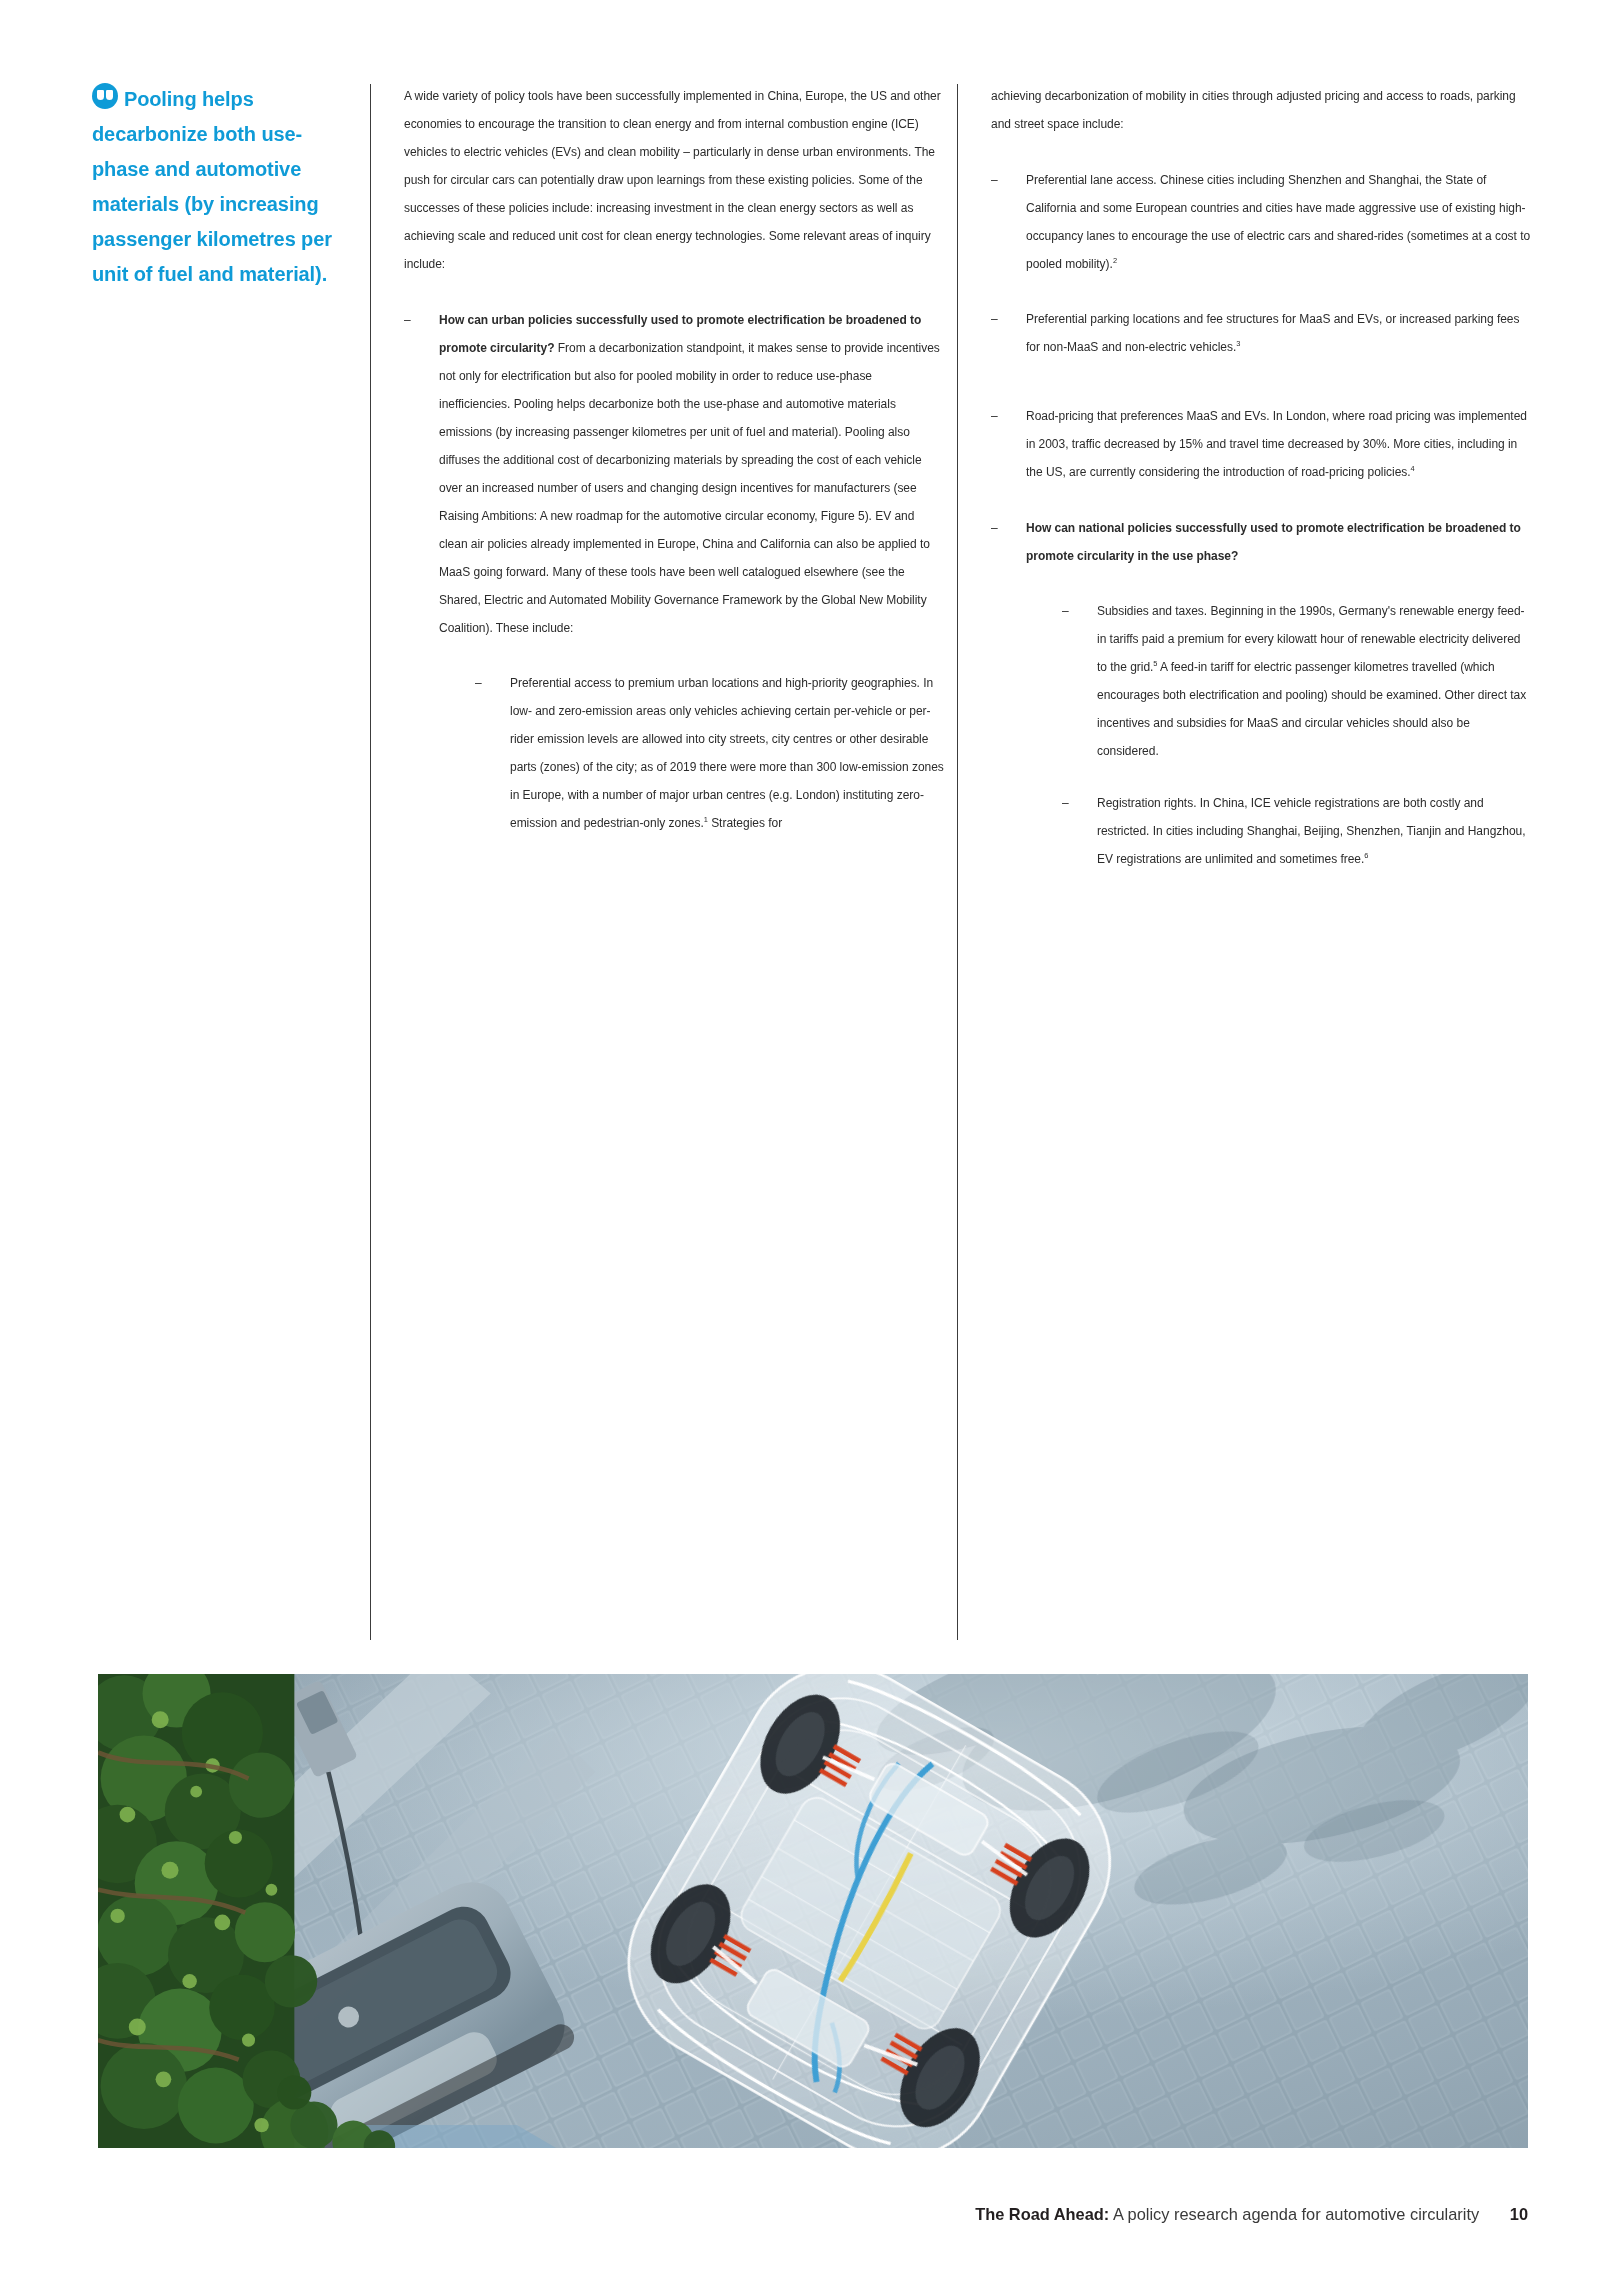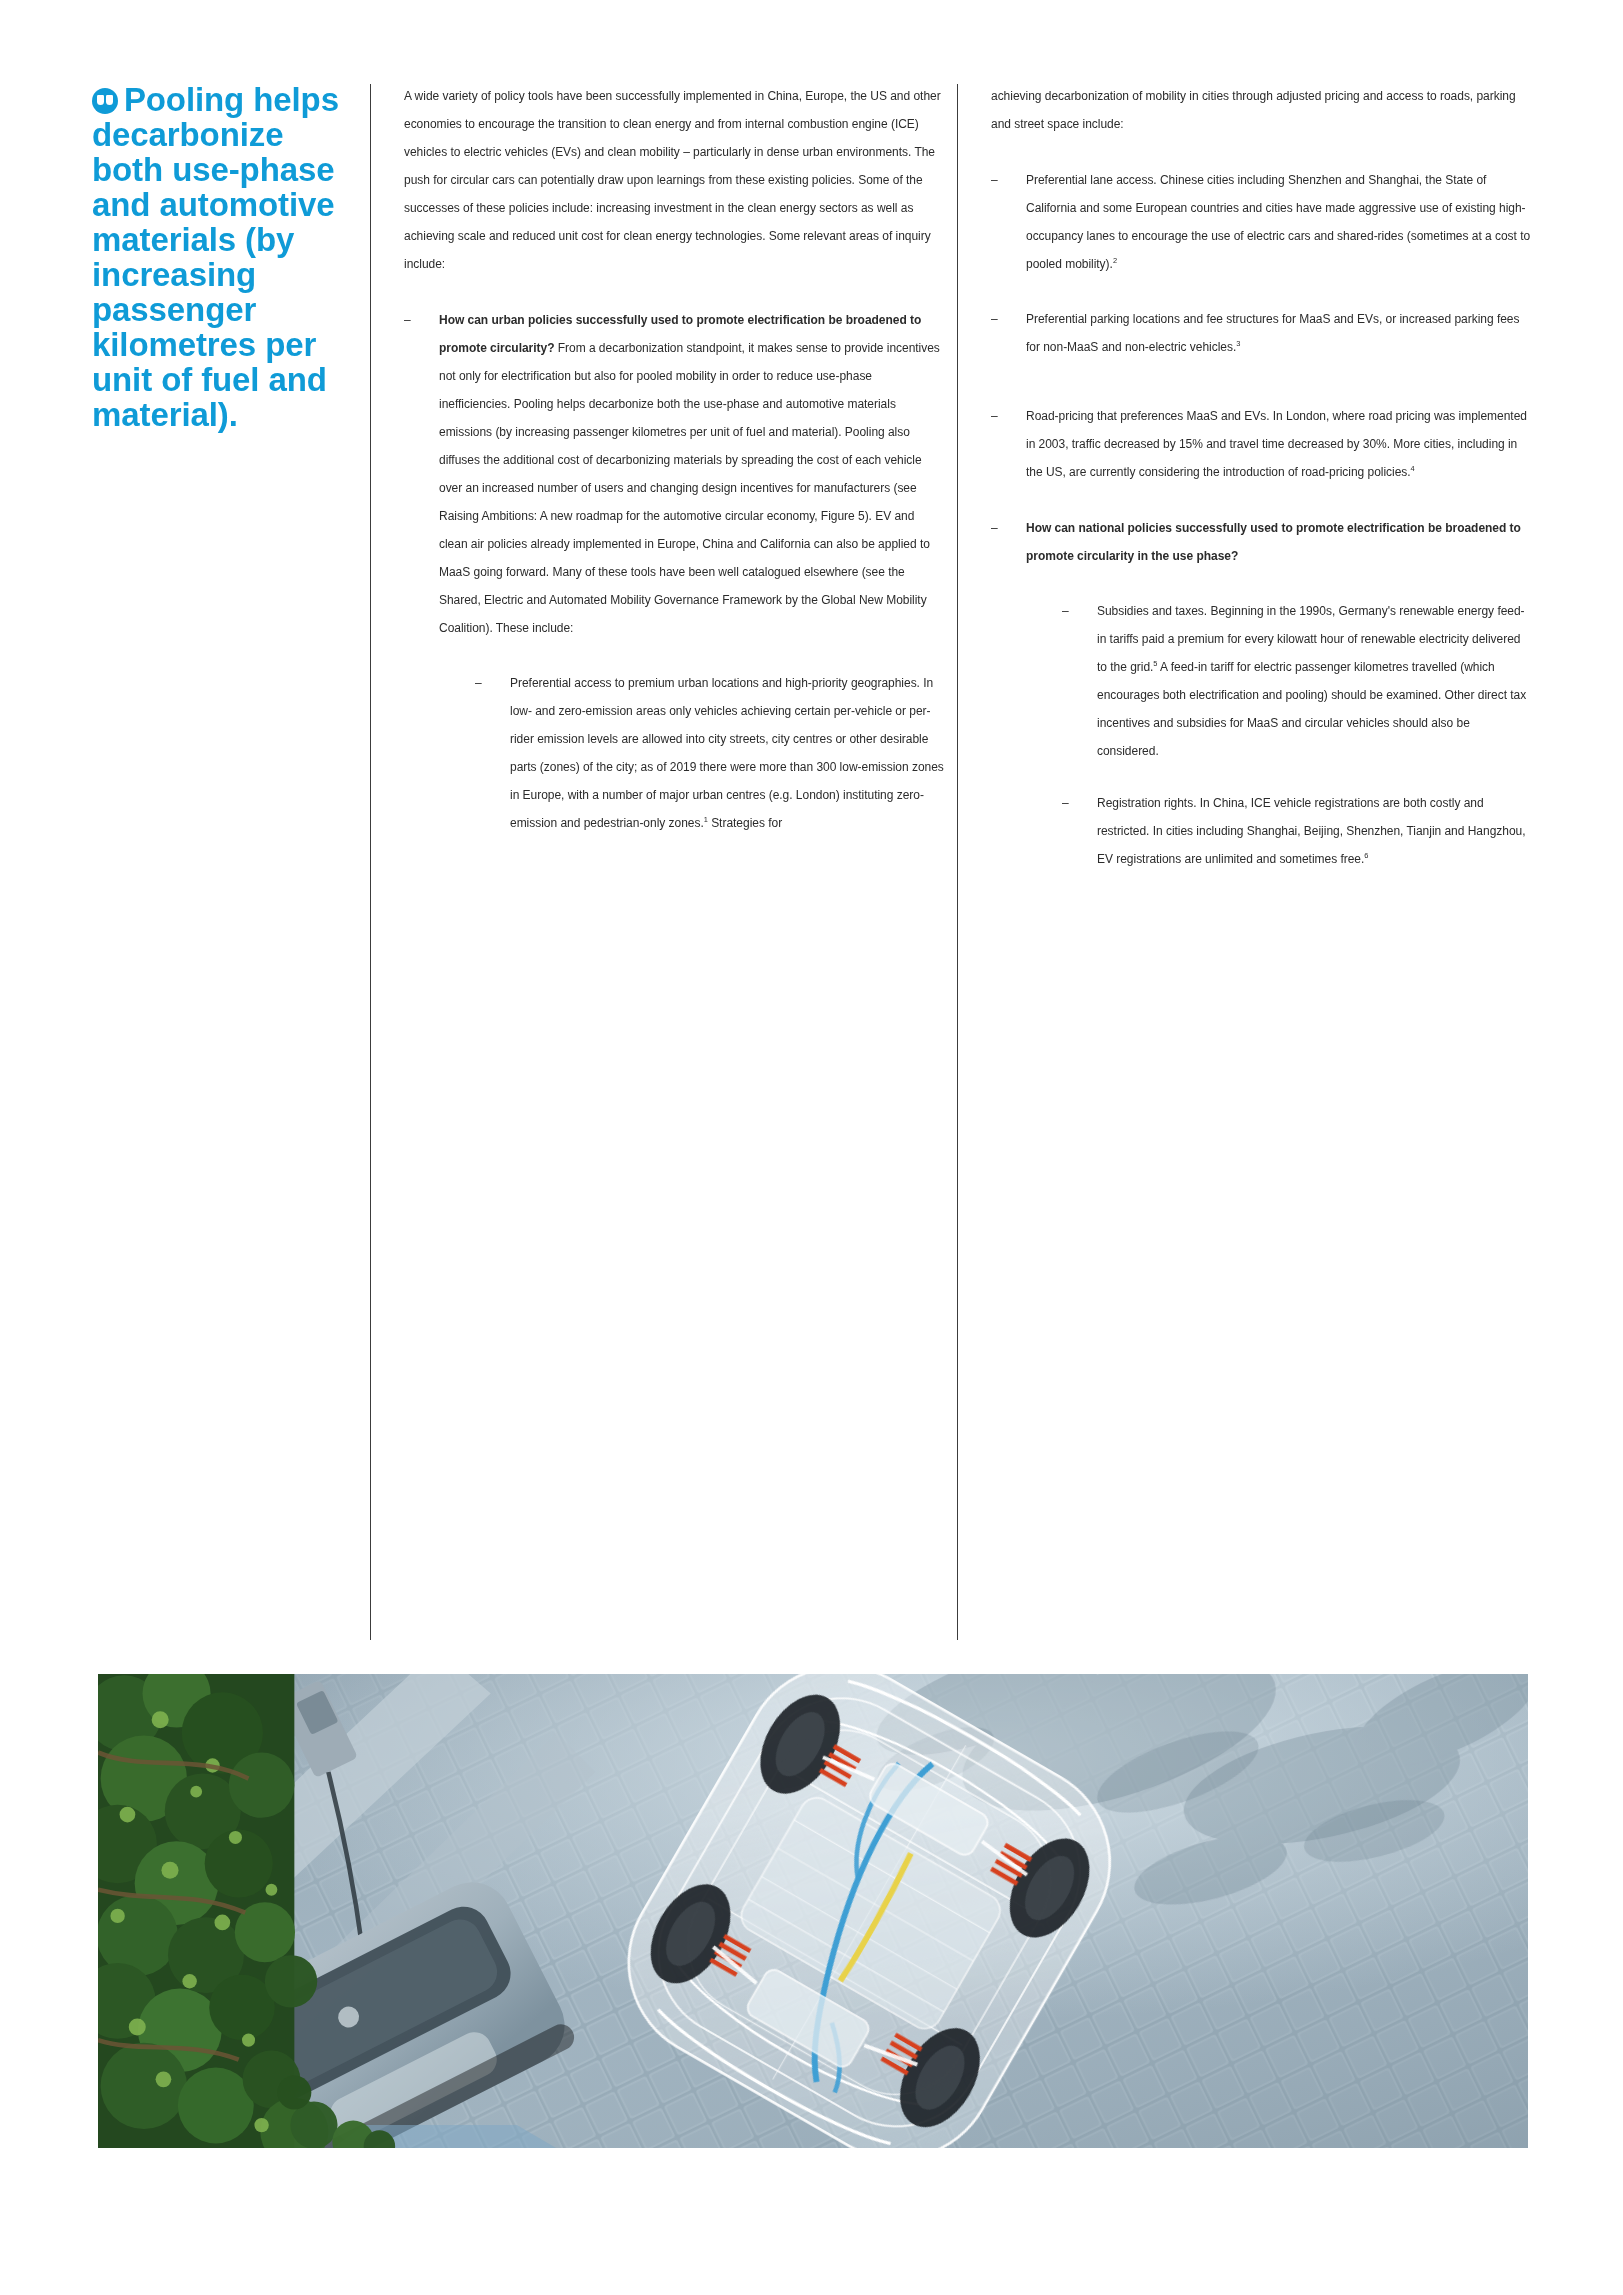--- a/index.html
+++ b/index.html
@@ -45,21 +45,21 @@
   .rule-1 { left: 370px; }
   .rule-2 { left: 957px; }
 
   
   .pullquote {
     position: absolute;
     left: 92px;
     top: 82px;
     width: 249px;
     color: #0f9bd7;
-    font-size: 33px;
+    font-size: 20px;
     line-height: 35px;
     font-weight: 700;
     letter-spacing: -0.1px;
   }
   .quote-badge {
     display: inline-block;
     width: 26px;
     height: 26px;
     border-radius: 50%;
     background: #0f9bd7;
@@ -425,15 +425,20 @@
 
       <g opacity="0.97">
         <circle cx="330" cy="690" r="36" fill="#2f5c27"></circle>
         <circle cx="390" cy="715" r="32" fill="#3a6c2d"></circle>
         <circle cx="300" cy="640" r="26" fill="#27501f"></circle>
         <circle cx="430" cy="722" r="24" fill="#2c5624"></circle>
       </g>
     </svg>
   </div>
 
+  <div class="footer">
+    <span class="doc-title">The Road Ahead:</span>
+    <span class="doc-sub">A policy research agenda for automotive circularity</span>
+    <span class="pageno">10</span>
+  </div>
 
 </div>
 
 
 </body></html>

